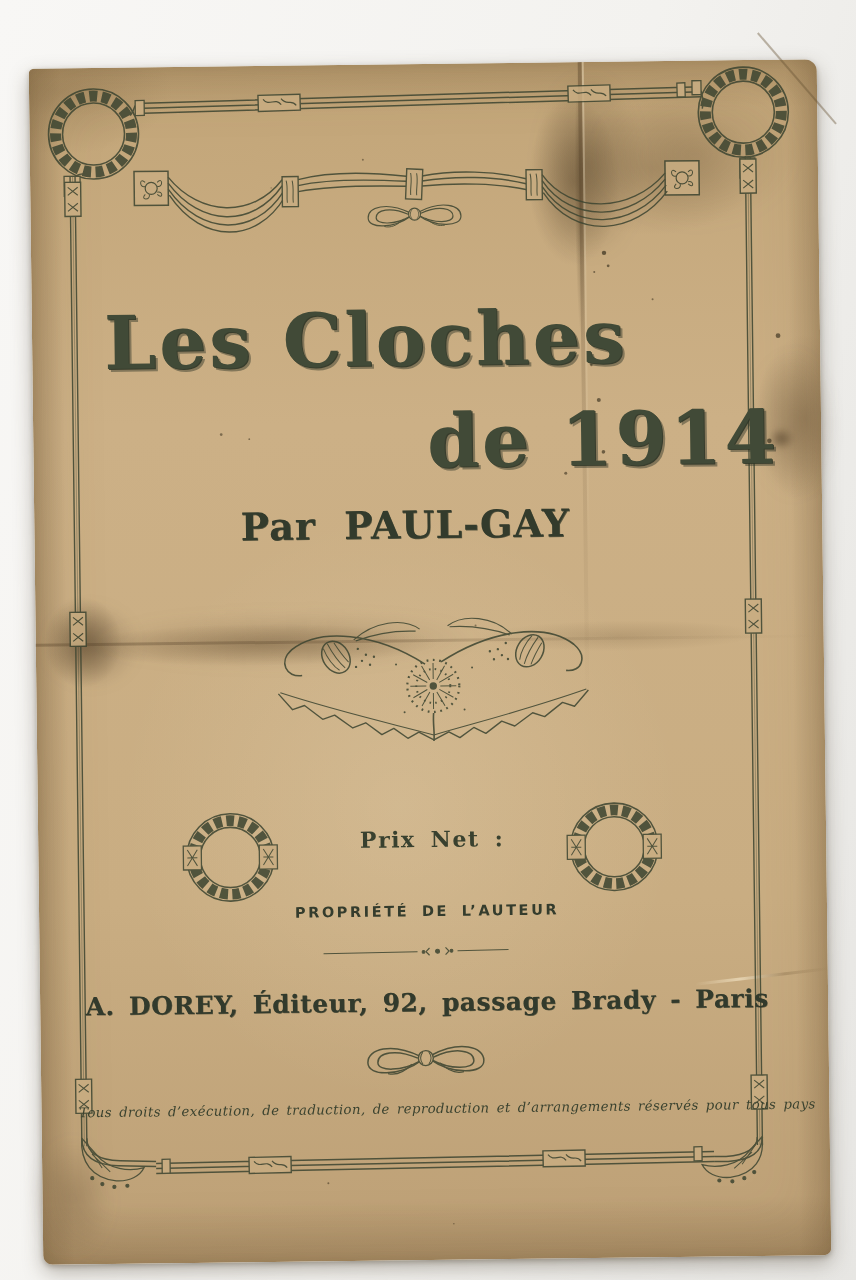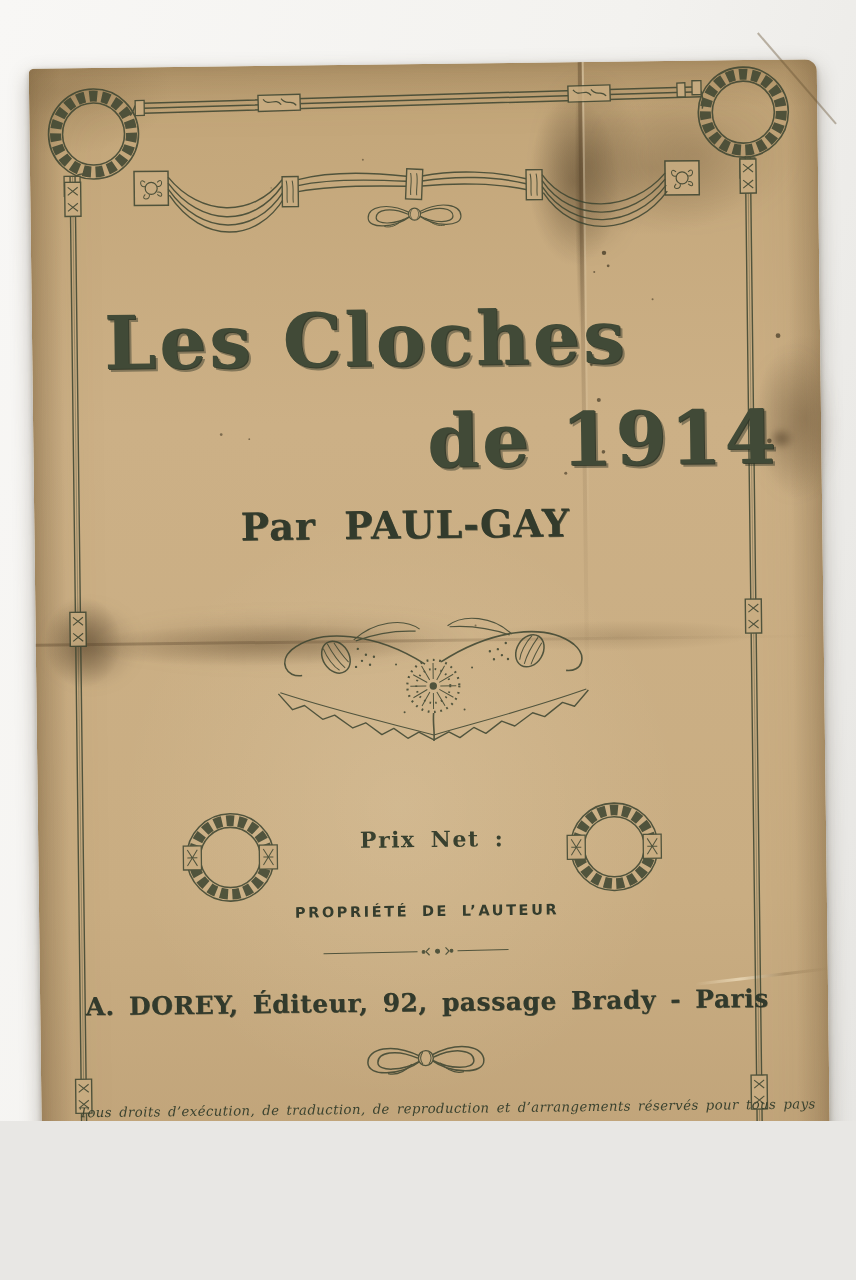--- a/index.html
+++ b/index.html
@@ -1,16 +1,16 @@
 <!DOCTYPE html>
 <html><head>
 <meta charset="utf-8">
 <style>
   html,body{margin:0;padding:0;background:#e8e7e4;}
-  .stage{position:relative;width:856px;height:1121px;overflow:hidden;
+  .stage{position:relative;width:856px;height:1280px;overflow:hidden;
          background:linear-gradient(105deg,#f8f7f5 0%,#f3f2ef 55%,#e7e6e3 100%);
          font-family:"DejaVu Serif",serif;}
   .sheet{position:absolute;left:36px;top:64px;width:788px;height:1196px;
          transform:rotate(-0.7deg);transform-origin:50% 50%;
          border-radius:5px 12px 7px 9px;
          background:
            radial-gradient(70px 130px at 69% 10%, rgba(78,60,36,.38), transparent 65%),
            radial-gradient(8px 200px at 69.8% 12%, rgba(70,54,32,.38), transparent 70%),
            radial-gradient(150px 95px at 79% 9%, rgba(100,78,48,.25), transparent 70%),
            radial-gradient(55px 65px at 6% 48%, rgba(70,52,30,.42), transparent 70%),

